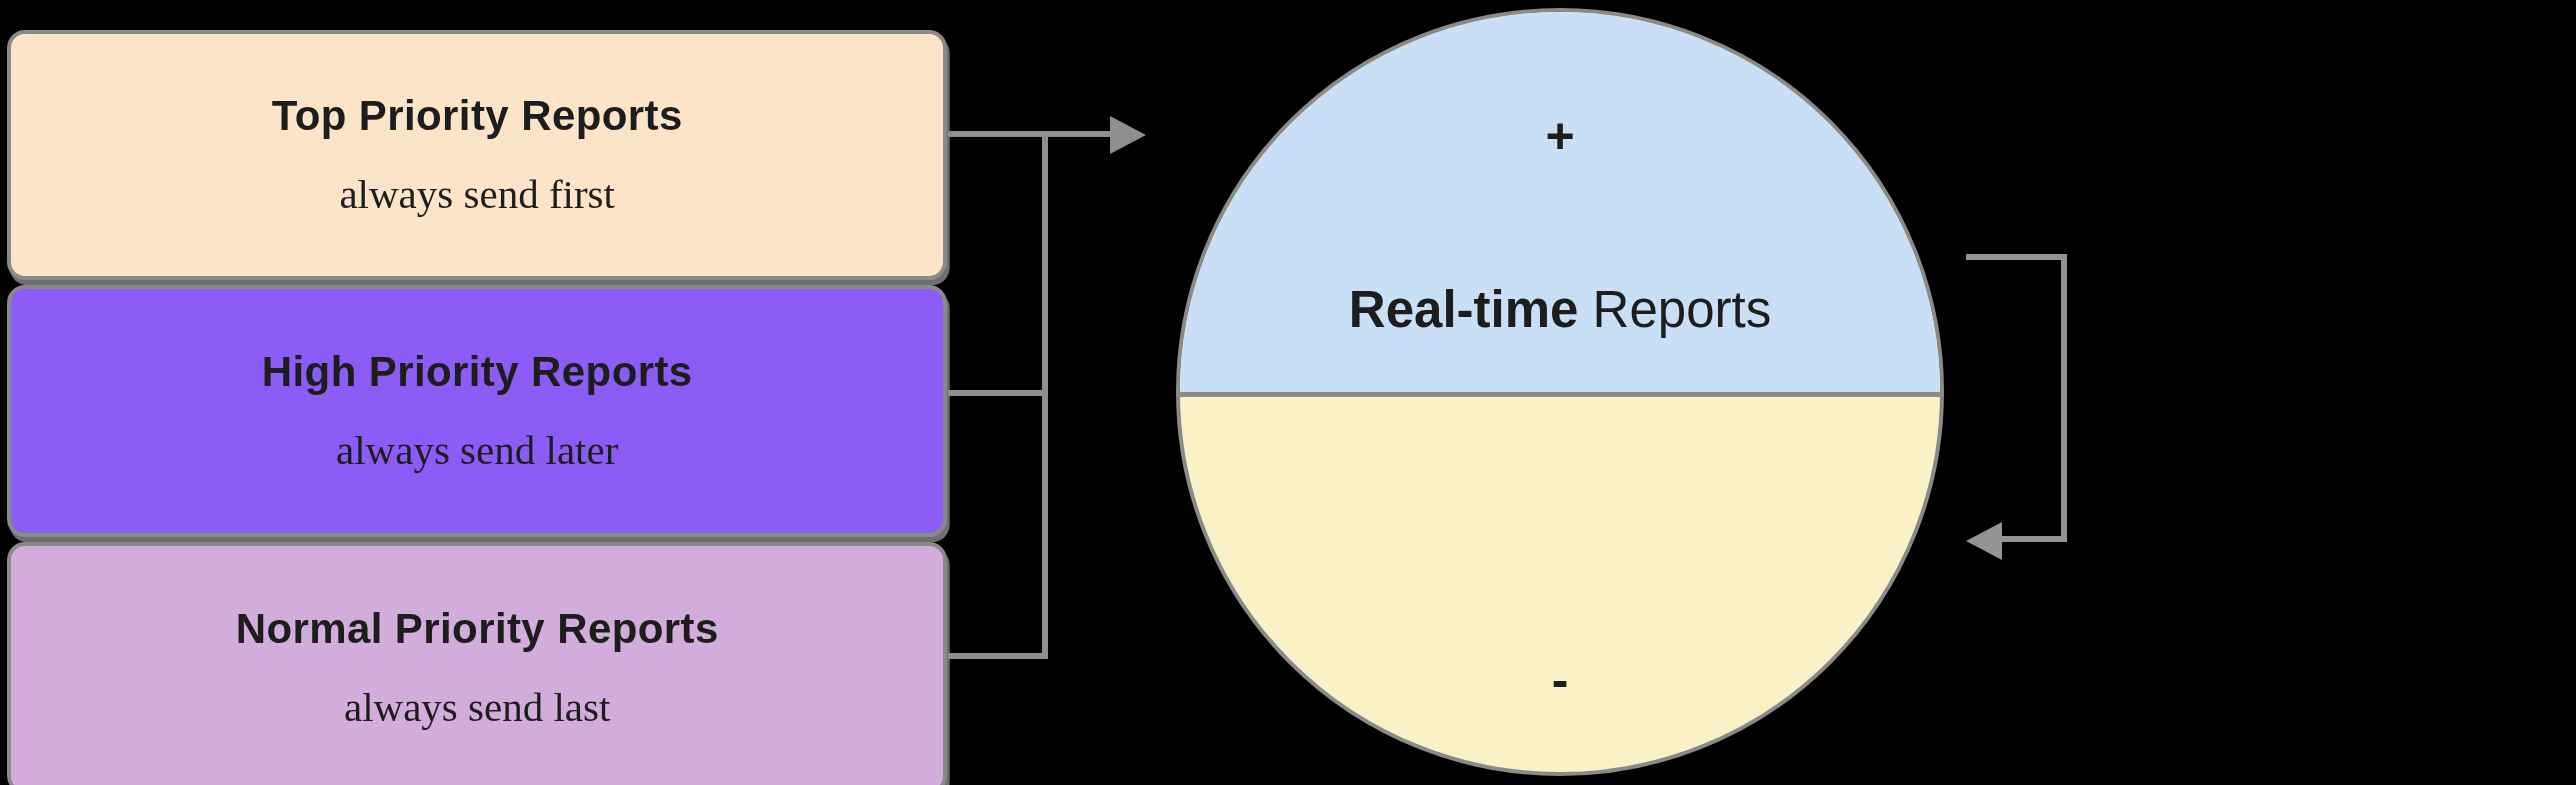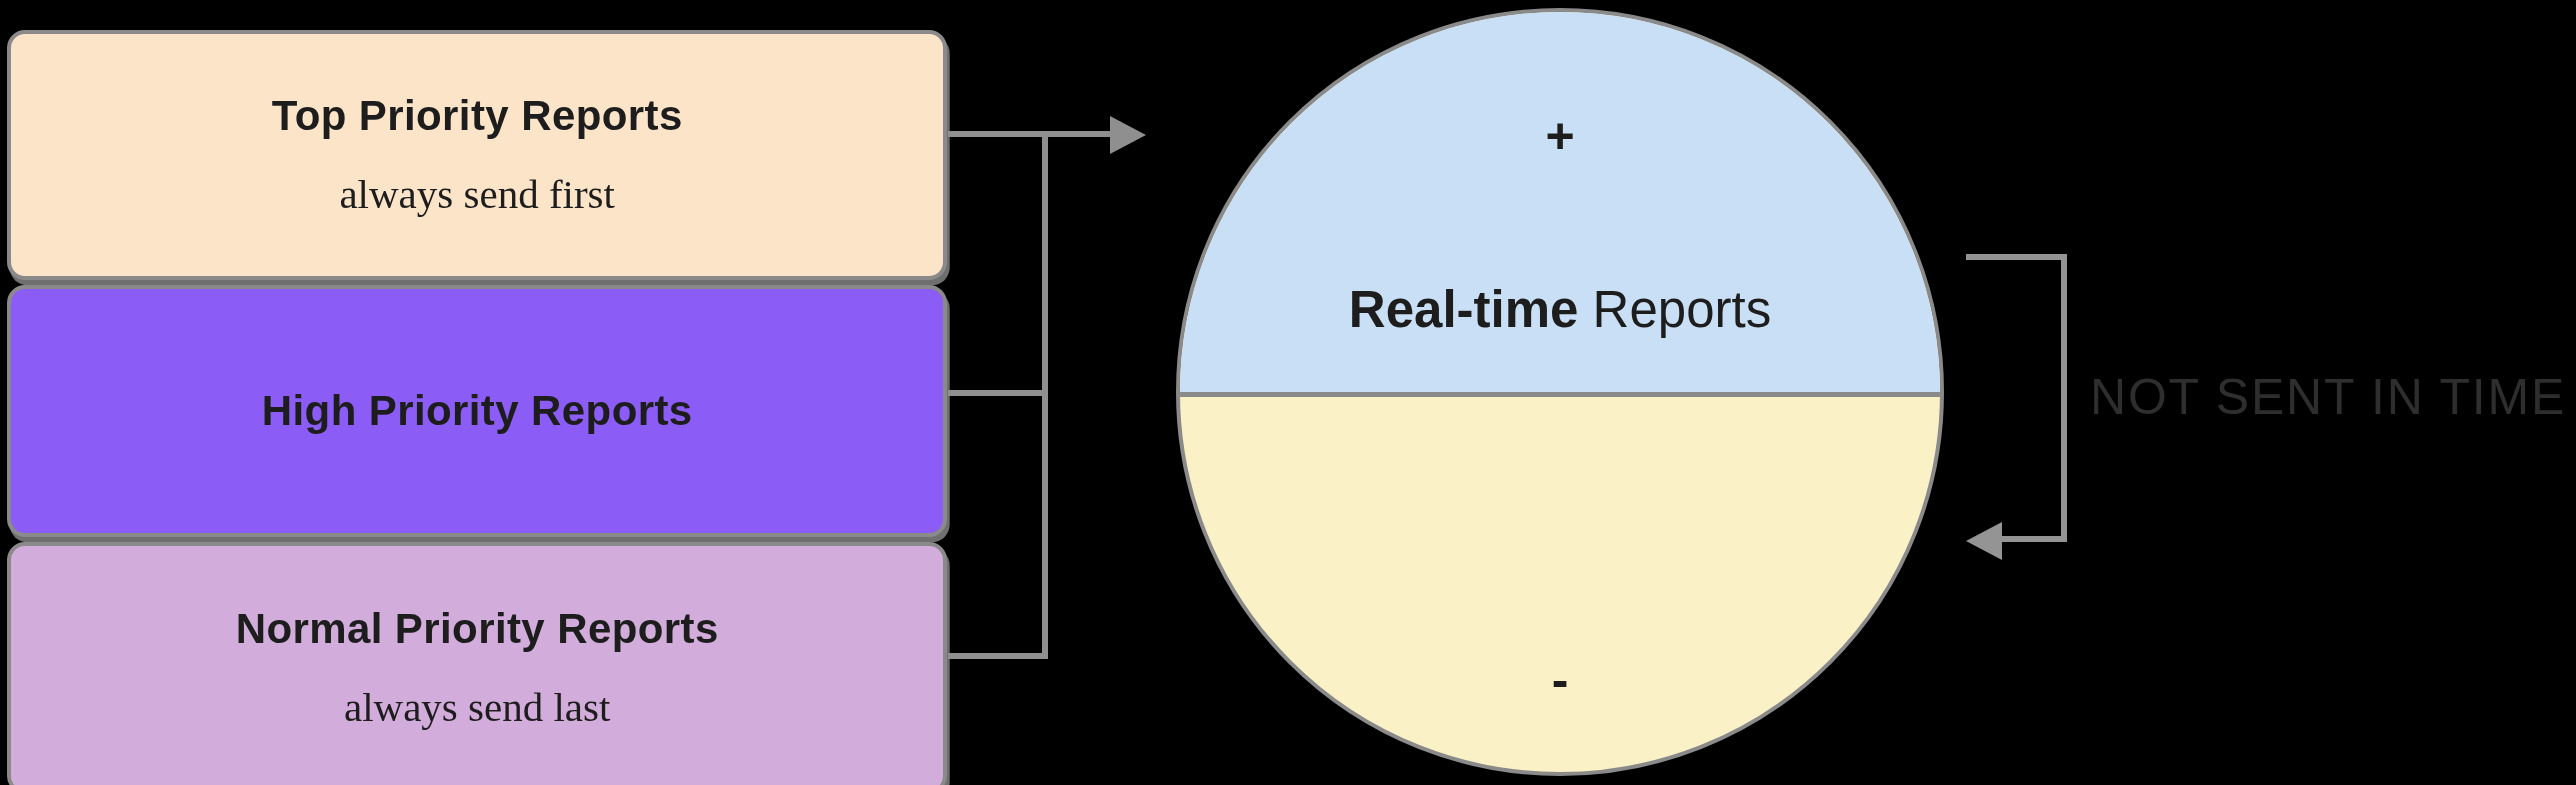--- a/index.html
+++ b/index.html
@@ -132,20 +132,21 @@
 
 <div class="canvas">
 
   <div class="queue-box box-top">
     <div class="box-title">Top Priority Reports</div>
     <div class="box-subtitle">always send first</div>
   </div>
 
   <div class="queue-box box-high">
     <div class="box-title">High Priority Reports</div>
+    <div class="box-subtitle">always send later</div>
   </div>
 
   <div class="queue-box box-normal">
     <div class="box-title">Normal Priority Reports</div>
     <div class="box-subtitle">always send last</div>
   </div>
 
   <div class="line stub-top"></div>
   <div class="line stub-high"></div>
   <div class="line stub-normal"></div>
@@ -164,16 +165,15 @@
 
 
     <div class="circle-text minus-sign">-</div>
   </div>
 
   <div class="line bracket-top"></div>
   <div class="line bracket-vert"></div>
   <div class="line bracket-bottom"></div>
   <div class="arrowhead-left"></div>
 
-  <div class="not-sent-label">NOT SENT IN TIME</div>
 
 </div>
 
 
 </body></html>

